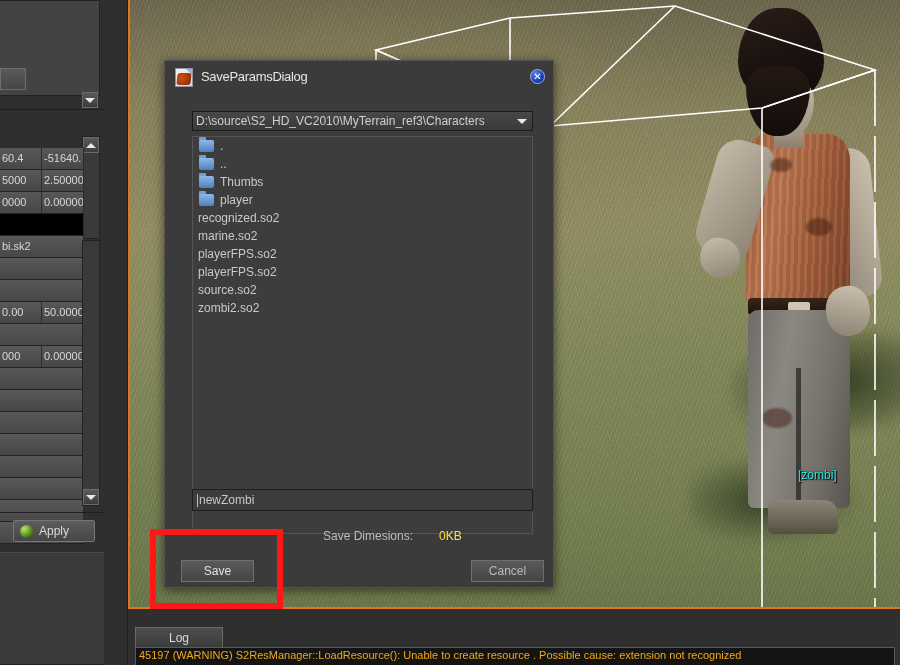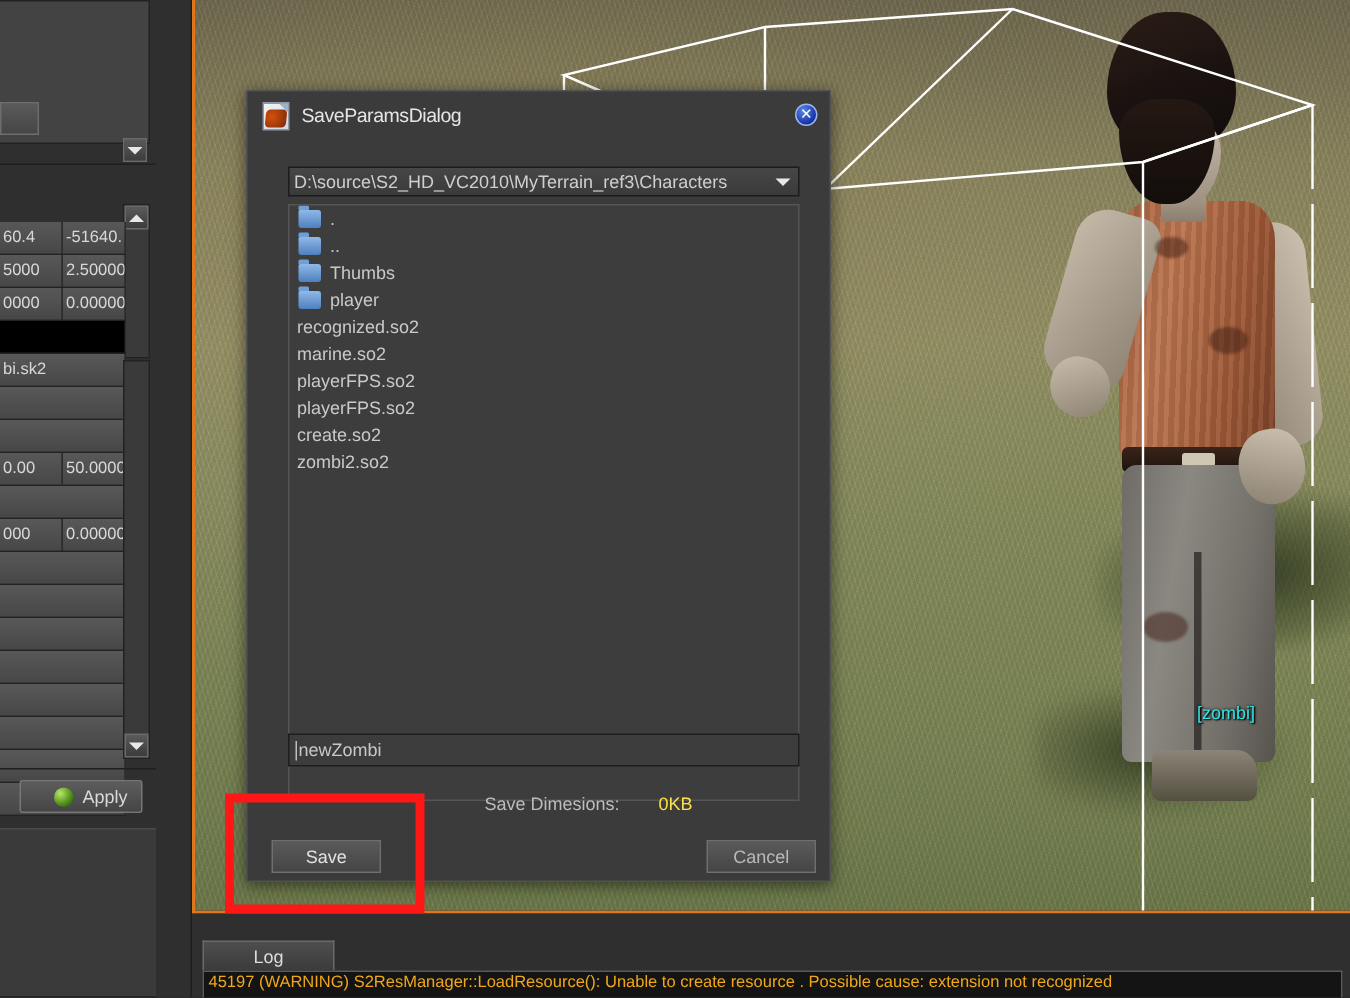--- a/index.html
+++ b/index.html
@@ -45,21 +45,21 @@
     padding-left: 2px; overflow: hidden; white-space: nowrap;
     border-right: 1px solid #2c2c2c;
   }
   .grid-cell.dark { background: #000; }
   .grid-cell.full { flex: 1 1 100%; }
 
   .apply-btn {
     position: absolute; left: 13px; top: 520px; width: 82px; height: 22px;
     background: linear-gradient(#5d5d5d, #454545);
     border: 1px solid #777; border-radius: 2px;
-    display: flex; align-items: center; gap: 6px; padding-left: 22px;
+    display: flex; align-items: center; gap: 6px; padding-left: 6px;
     color: #d9d9d9; font-size: 12px;
   }
   .green-orb {
     width: 13px; height: 13px; border-radius: 50%;
     background: radial-gradient(circle at 32% 30%, #b8e86a, #4d8a15 60%, #22490a);
   }
   .lp-sep { position: absolute; left: 0; width: 104px; height: 1px; background: #1f1f1f; }
   .lp-block {
     position: absolute; left: 0; width: 104px;
     background: #3a3a3a; border-top: 1px solid #4a4a4a; border-bottom: 1px solid #222;
@@ -473,21 +473,21 @@
       <div class="fl-item file">
         <span class="fl-name">marine.so2</span>
       </div>
       <div class="fl-item file">
         <span class="fl-name">playerFPS.so2</span>
       </div>
       <div class="fl-item file">
         <span class="fl-name">playerFPS.so2</span>
       </div>
       <div class="fl-item file">
-        <span class="fl-name">create.so2</span>
+        <span class="fl-name">source.so2</span>
       </div>
       <div class="fl-item file">
         <span class="fl-name">zombi2.so2</span>
       </div>
     </div>
 
     <div class="fname-input">
       <span class="fname-caret"></span>
       <span>newZombi</span>
     </div>

